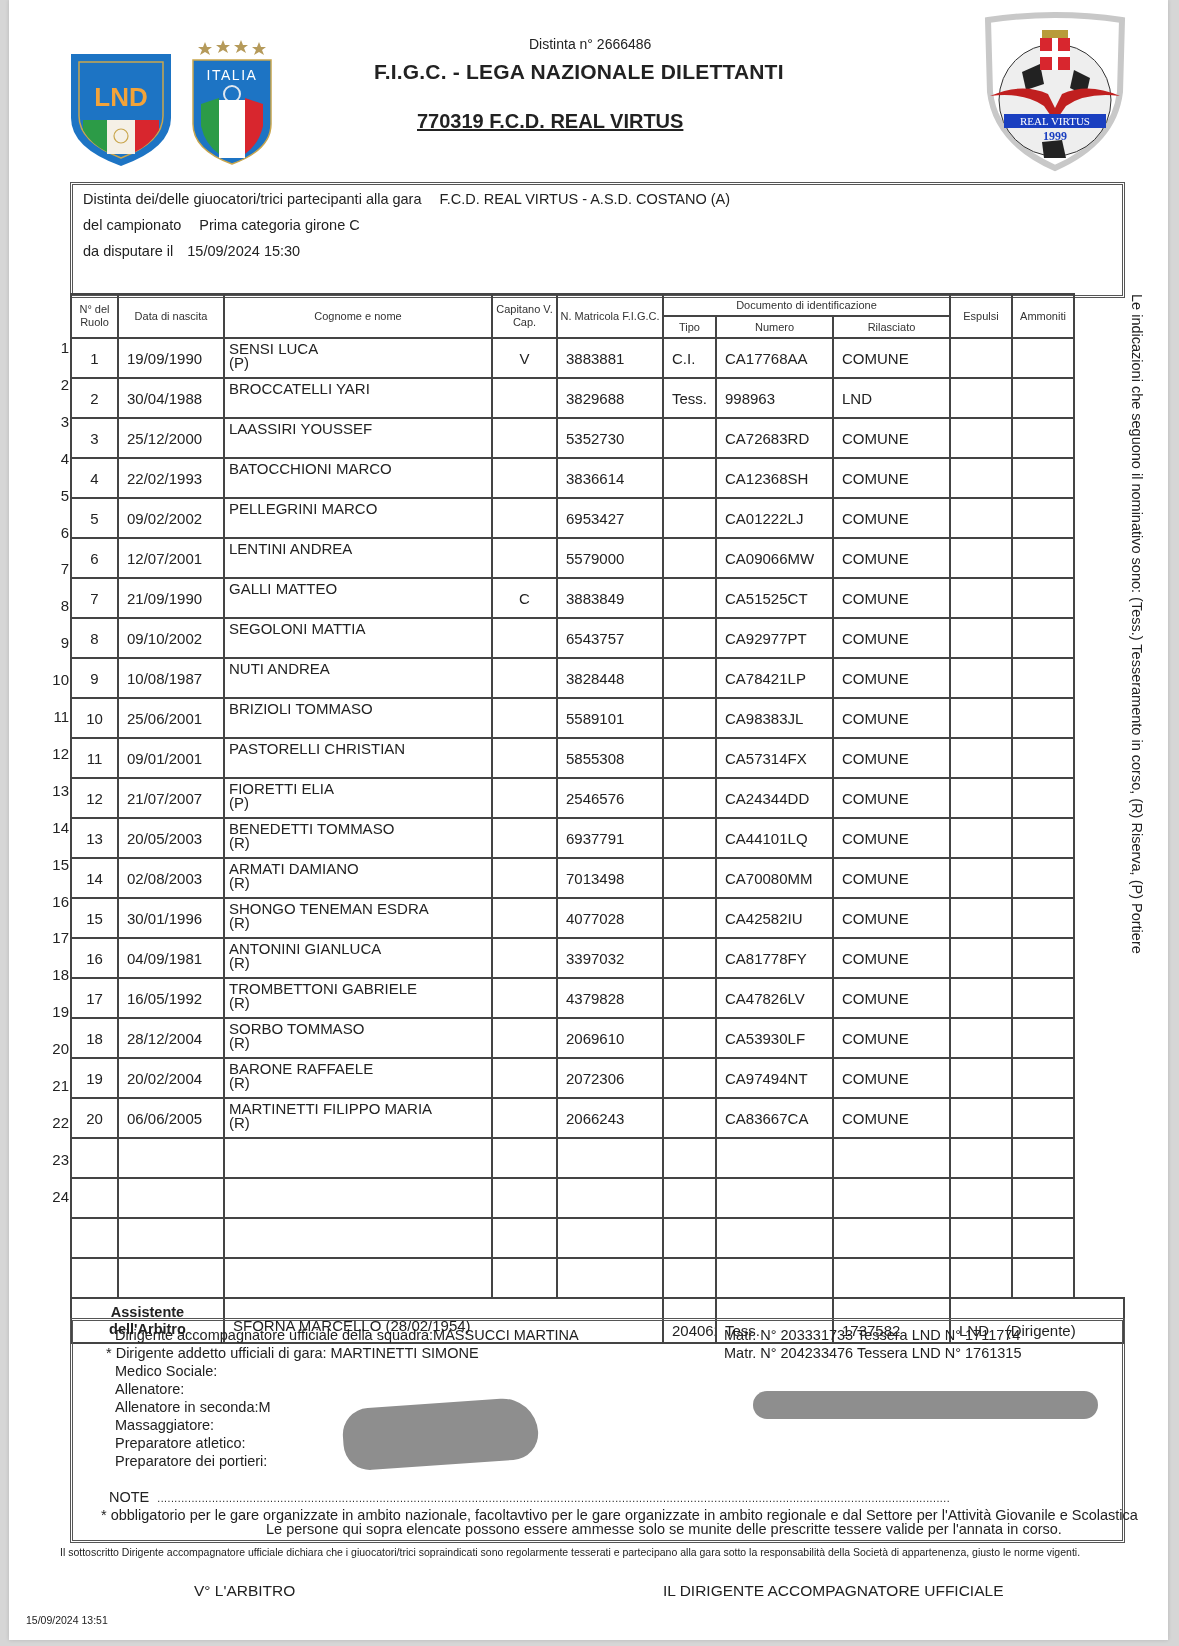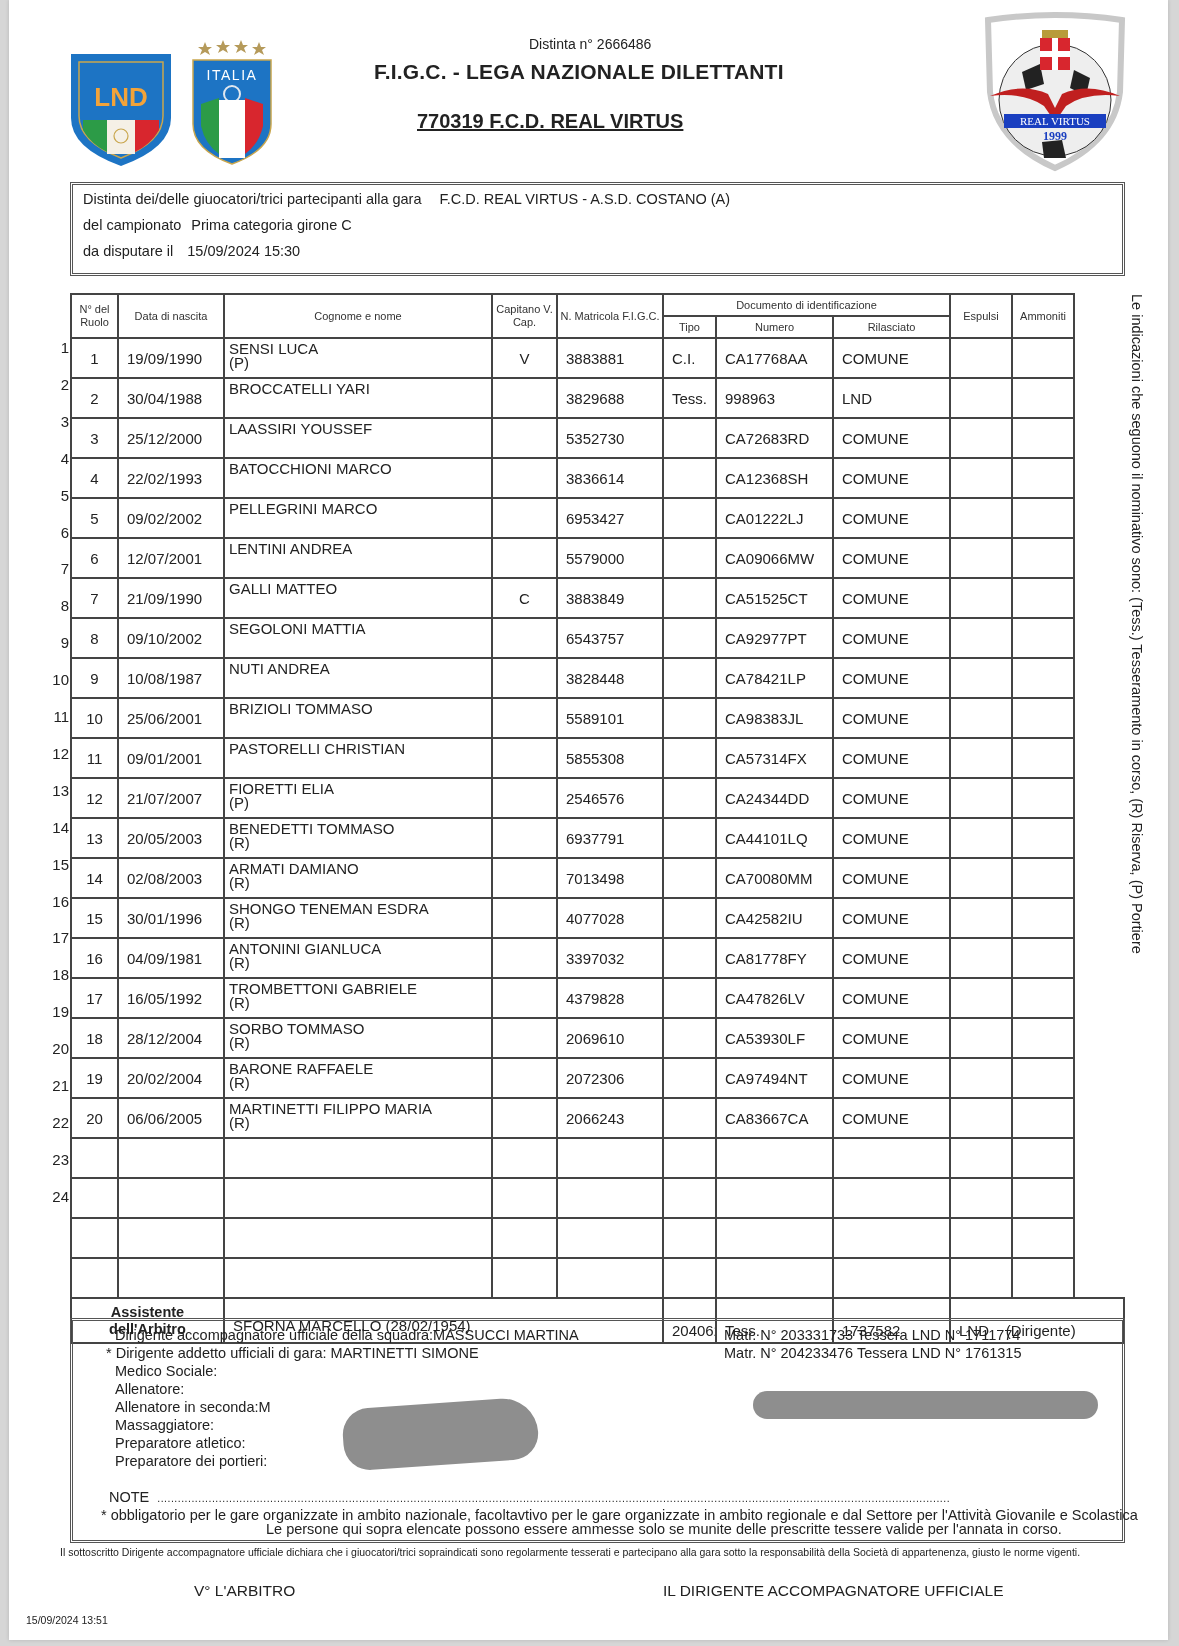--- a/index.html
+++ b/index.html
@@ -4,23 +4,23 @@
 <style>
   html,body{margin:0;padding:0;}
   body{width:1179px;height:1646px;background:#d6d6d6;font-family:"Liberation Sans",sans-serif;color:#222;position:relative;overflow:hidden;}
   .page{position:absolute;left:9px;top:0;width:1159px;height:1640px;background:#fff;box-shadow:0 0 4px rgba(0,0,0,.15);}
   .abs{position:absolute;}
   .hdr-num{left:520px;top:36px;font-size:14px;}
   .hdr-l1{left:365px;top:60px;font-size:21px;font-weight:bold;letter-spacing:.2px;}
   .hdr-l2{left:408px;top:110px;font-size:20px;font-weight:bold;text-decoration:underline;}
   .logo{position:absolute;}
   
-  .info{position:absolute;left:61px;top:182px;width:1055px;height:94px;border:3px double #555;box-sizing:border-box;}
+  .info{position:absolute;left:61px;top:182px;width:1055px;height:116px;border:3px double #555;box-sizing:border-box;}
   .info .ln{position:absolute;left:10px;font-size:14.5px;white-space:nowrap;}
-  .info .v{margin-left:10px;}
+  .info .v{margin-left:18px;}
   
   table.grid{position:absolute;left:61px;top:293px;width:1055px;border-collapse:collapse;table-layout:fixed;}
   table.grid td,table.grid th{border:2px solid #444;padding:0;font-weight:normal;overflow:hidden;white-space:nowrap;}
   table.grid th{font-size:11px;text-align:center;line-height:13px;color:#333;}
   table.grid td{font-size:15px;height:35px;vertical-align:middle;}
   .c-num{text-align:center;}
   .c-left{padding-left:8px !important;}
   .name{font-size:12.5px;line-height:14px;padding-left:4px !important;vertical-align:top !important;padding-top:3px !important;margin-top:39px;}
   .rownum{position:absolute;left:28px;width:32px;text-align:right;font-size:15px;}
   .assist td{height:40px;}

